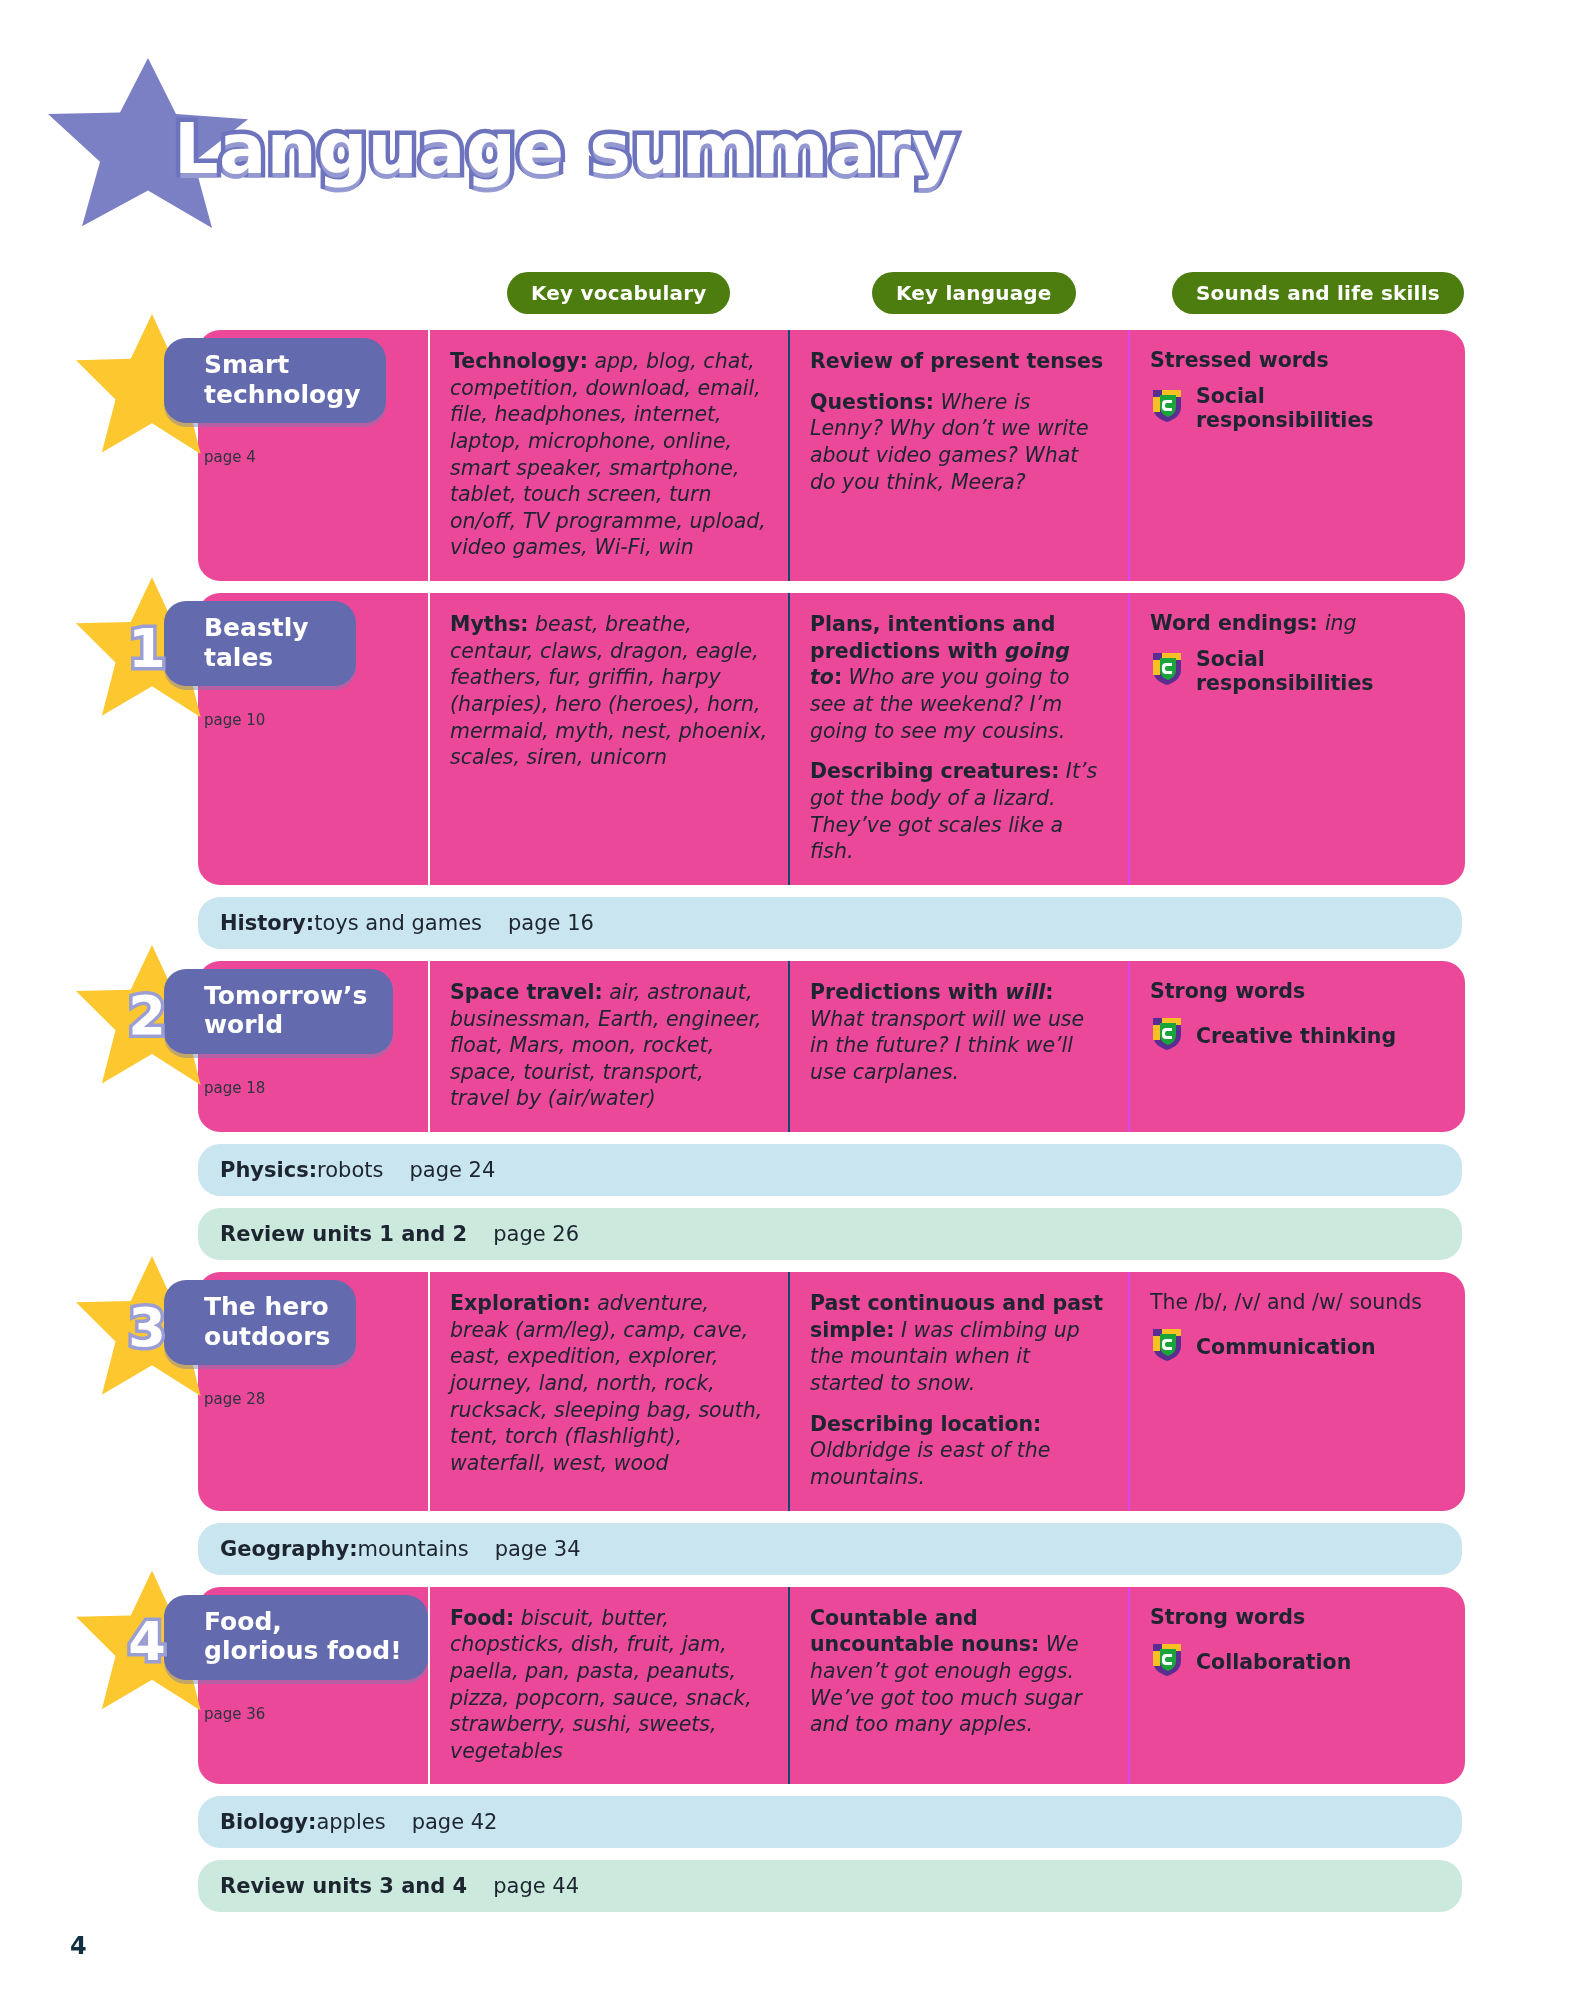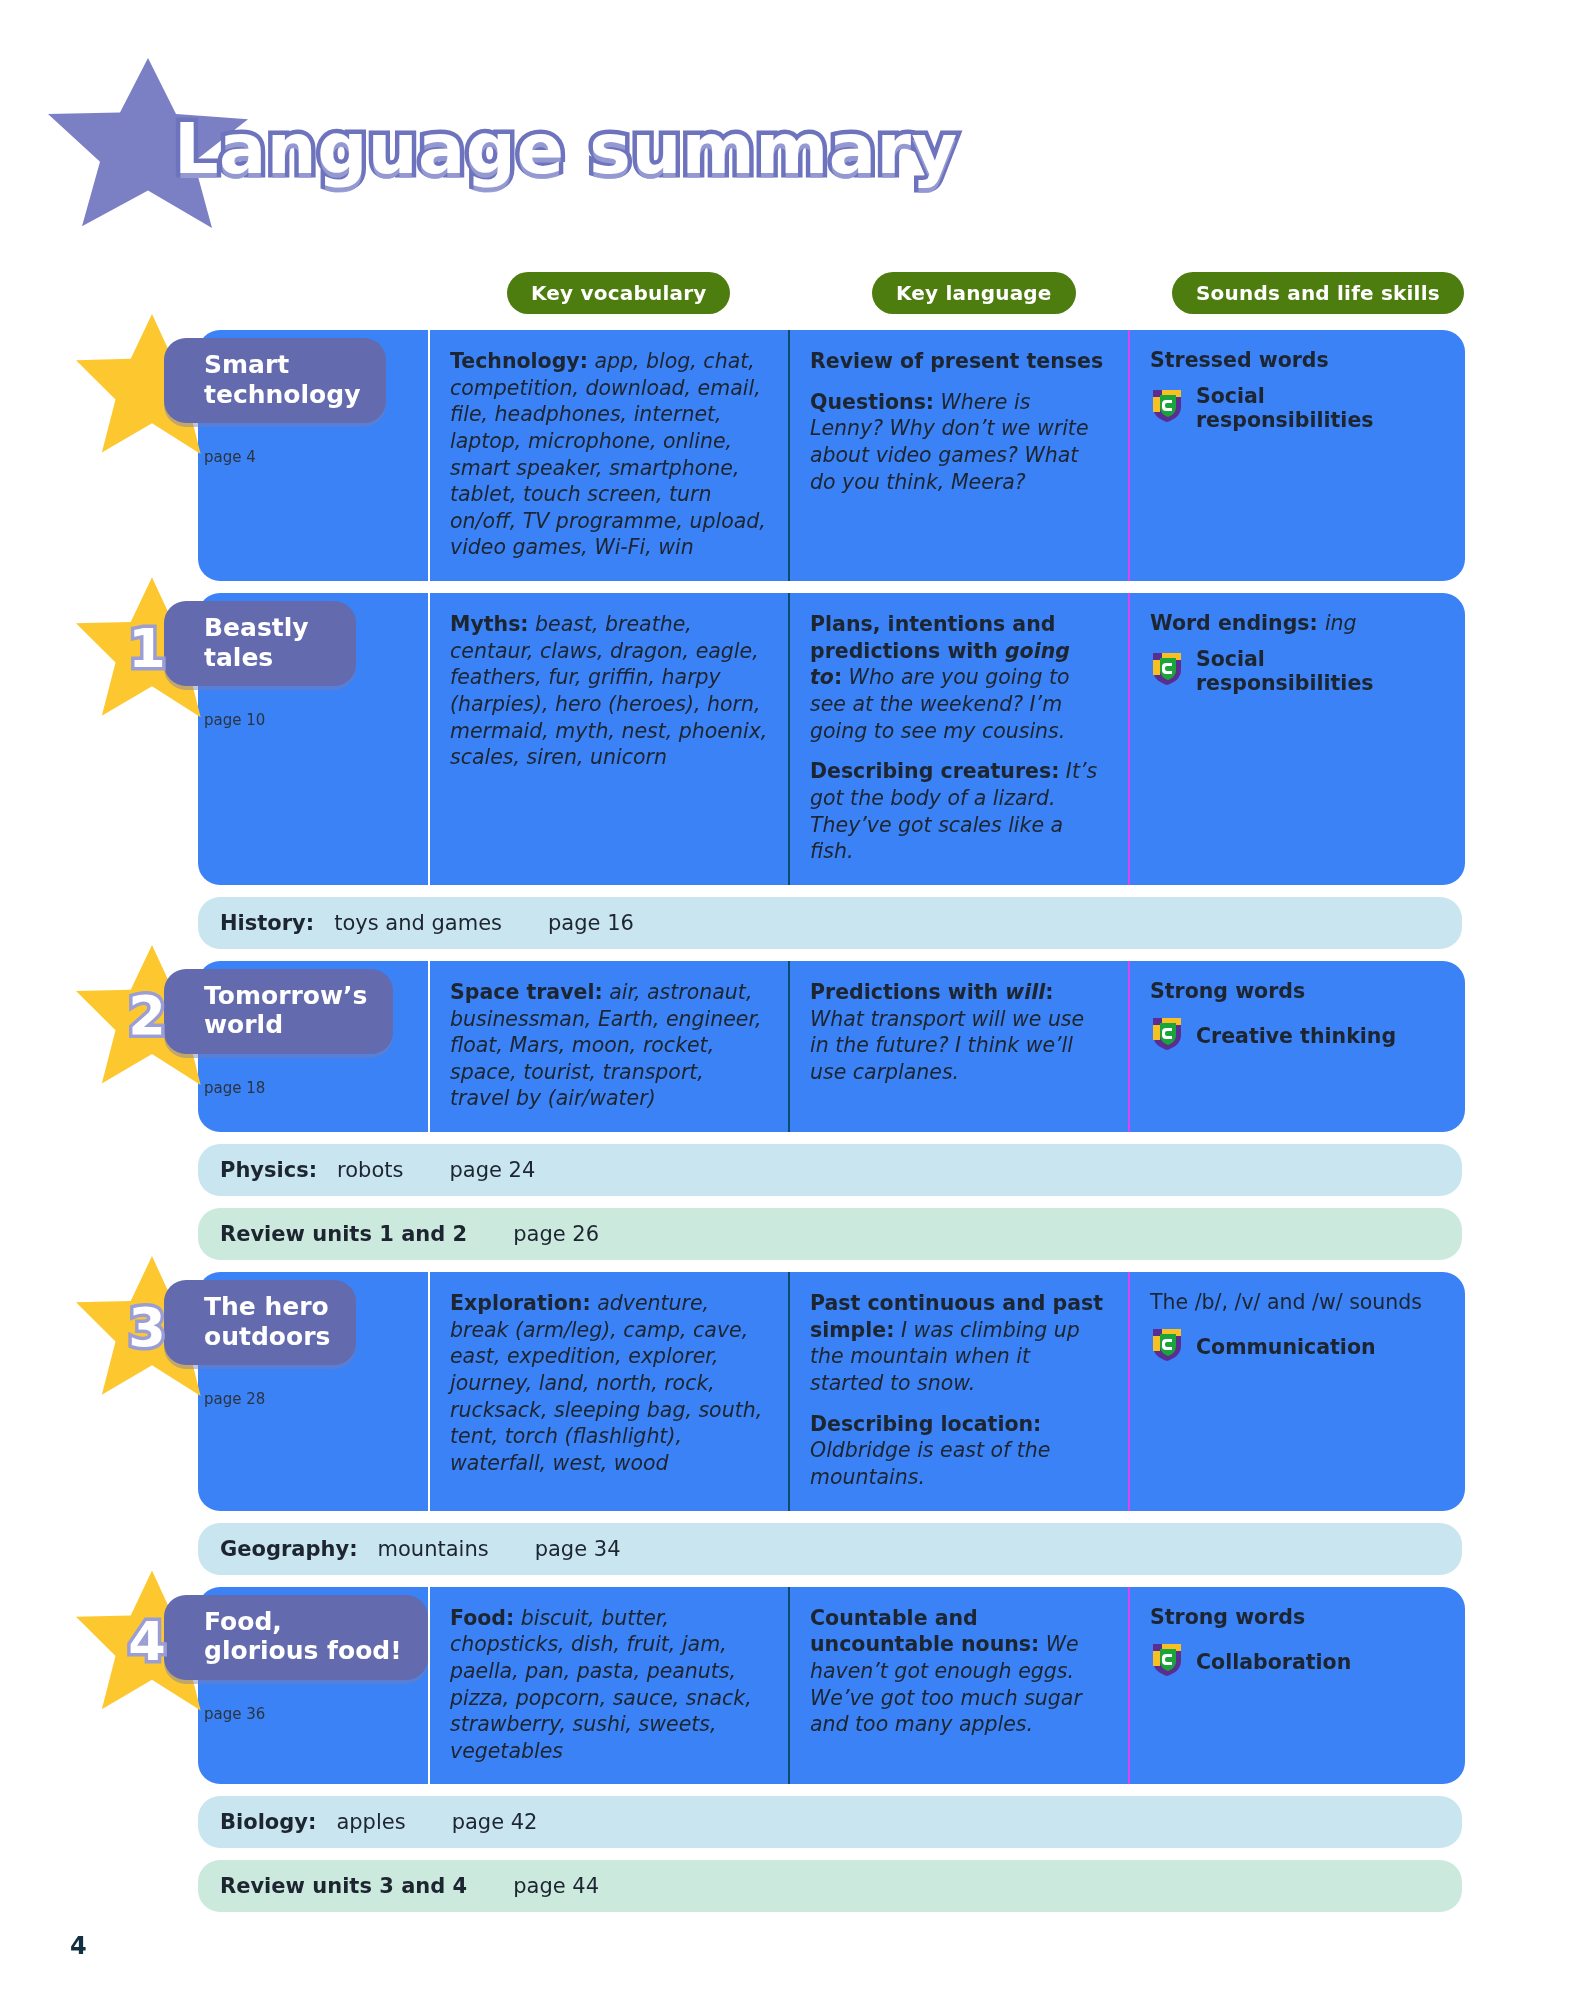--- a/index.html
+++ b/index.html
@@ -46,21 +46,21 @@
   .pill-vocab{ left:507px; }
   .pill-lang{ left:872px; }
   .pill-sounds{ left:1172px; }
 
   
   .sheet{ position:absolute; left:0; top:330px; width:1575px; }
 
   .unit-row{ position:relative; margin-bottom:12px; }
   .row-card{
     position:relative; margin-left:198px; margin-right:110px;
-    background:#3b82f6; border-radius:22px;
+    background:#ec4899; border-radius:22px;
     display:flex; min-height:120px;
   }
   .col{ padding:18px 20px 20px 20px; }
   .col-unit{ width:230px; flex:0 0 230px; }
   .col-vocab{ width:360px; flex:0 0 360px; border-left:2px solid #ffffff; }
   .col-lang{ width:340px; flex:0 0 340px; border-left:2px solid #0c4a6e; }
   .col-sounds{ flex:1 1 auto; border-left:2px solid #d946ef; }
 
   
   .unit-star{
@@ -114,21 +114,20 @@
     font-size:20.5px; font-weight:700; color:#1d2530;
   }
 
   
   .bar{
     margin-left:198px; margin-right:113px;
     border-radius:22px; height:52px;
     display:flex; align-items:center; padding-left:22px;
     font-family:"DejaVu Sans", sans-serif; font-size:21px; color:#1d2530;
     margin-bottom:12px;
-    gap:20px;
   }
   .bar.clil{ background:#c9e5ef; }
   .bar.review{ background:#cce9dd; }
   .bar b{ font-weight:700; }
   .bar .pg{ margin-left:26px; }
 
   
   .page-no{
     position:absolute; left:70px; top:1932px;
     font-family:"DejaVu Sans", sans-serif; font-weight:700;

